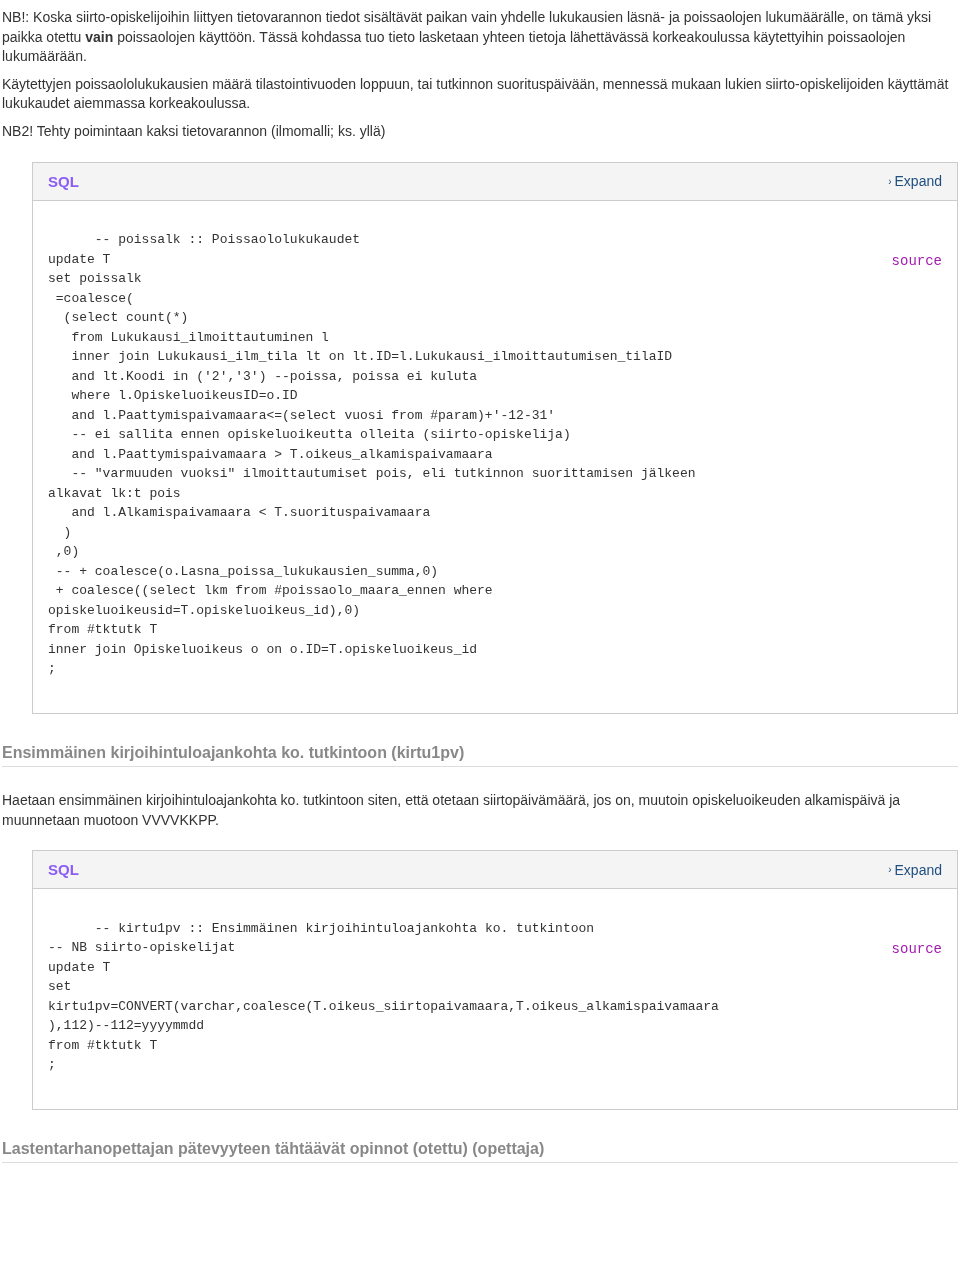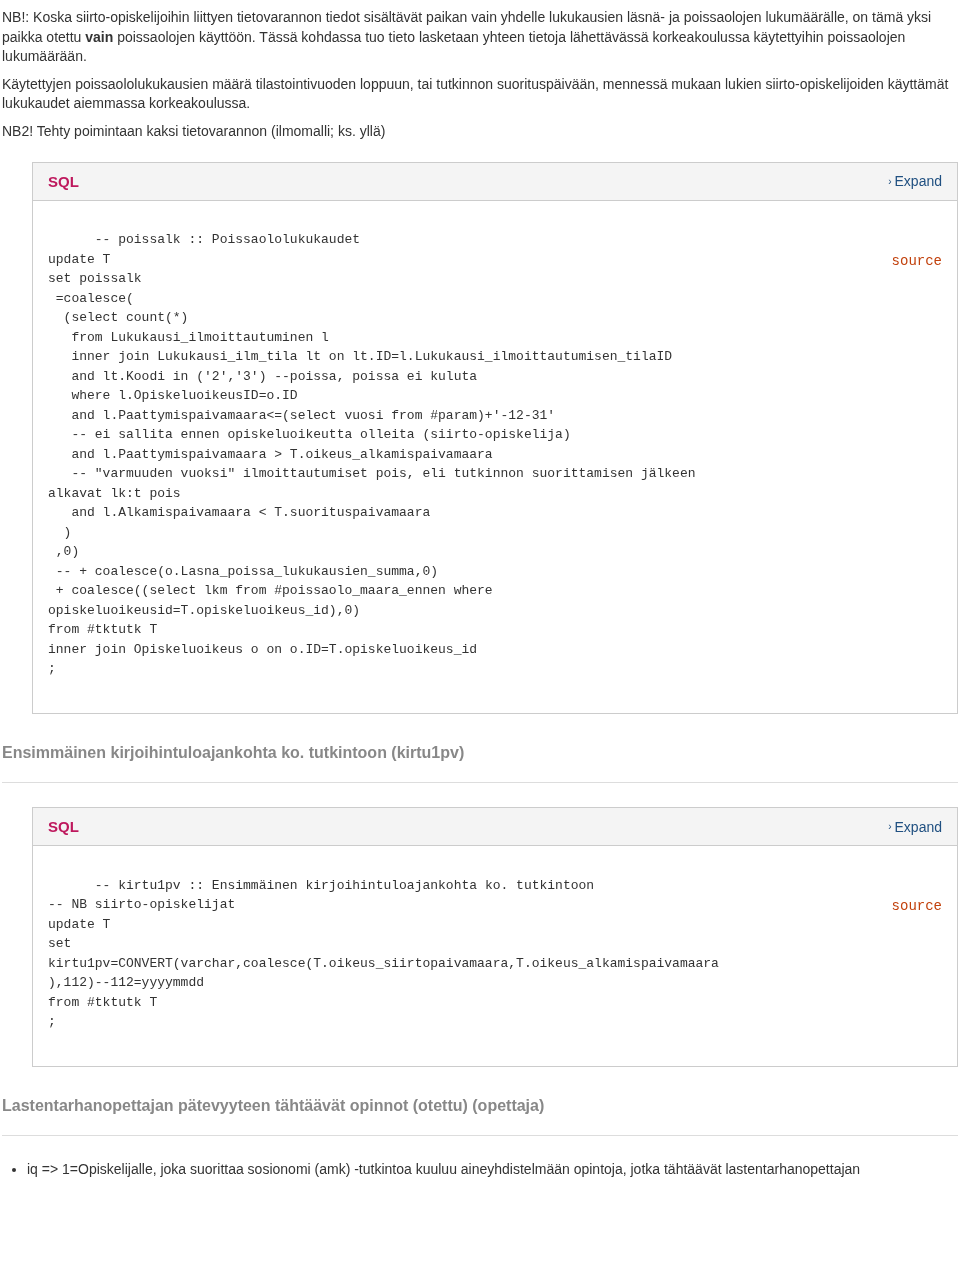--- a/index.html
+++ b/index.html
@@ -31,59 +31,59 @@
     border-bottom: 1px solid #ccc;
     padding: 10px 15px;
     display: flex;
     justify-content: space-between;
     align-items: center;
     position: relative;
   }
   .panel-title {
     font-weight: bold;
     font-size: 15px;
-    color: #be185d;
+    color: #8b5cf6;
   }
   .expand-link {
     color: #205081;
     font-size: 14px;
     cursor: pointer;
     display: flex;
     align-items: center;
     gap: 3px;
     position: relative;
   }
   .expand-chevron {
     font-size: 10px;
     color: #205081;
   }
   .source-label {
     position: absolute;
     right: 15px;
     top: 50px;
-    color: #c2410c;
+    color: #a21caf;
     font-size: 14px;
     text-align: center;
   }
   .panel-body {
     padding: 10px 15px 15px 15px;
     font-family: "Courier New", Courier, monospace;
     font-size: 13px;
     white-space: pre;
     color: #333;
     line-height: 1.5;
     position: relative;
     overflow-x: auto;
   }
   h2.section {
     font-size: 16px;
     font-weight: bold;
     color: #888;
     border-bottom: 1px solid #ddd;
-    padding-bottom: 20px;
+    padding-bottom: 4px;
     margin: 30px 0 24px 0;
   }
   ul.bullets {
     margin: 8px 0 0 25px;
     padding: 0;
   }
   ul.bullets li {
     margin-bottom: 6px;
     line-height: 1.4;
   }
@@ -130,20 +130,21 @@
  -- + coalesce(o.Lasna_poissa_lukukausien_summa,0)
  + coalesce((select lkm from #poissaolo_maara_ennen where
 opiskeluoikeusid=T.opiskeluoikeus_id),0)
 from #tktutk T
 inner join Opiskeluoikeus o on o.ID=T.opiskeluoikeus_id
 ;</span>
     </div>
   </div>
 
   <h2 class="section">Ensimmäinen kirjoihintuloajankohta ko. tutkintoon (kirtu1pv)</h2>
+  <p>Haetaan ensimmäinen kirjoihintuloajankohta ko. tutkintoon siten, että otetaan siirtopäivämäärä, jos on, muutoin opiskeluoikeuden alkamispäivä ja muunnetaan muotoon VVVVKKPP.</p>
 
   <div class="panel">
     <div class="panel-header">
       <span class="panel-title">SQL</span>
       <span class="expand-link">
         <span class="expand-chevron">›</span>
         <span>Expand</span>
       </span>
     </div>
     <div class="panel-body">
@@ -153,17 +154,14 @@
 set
 kirtu1pv=CONVERT(varchar,coalesce(T.oikeus_siirtopaivamaara,T.oikeus_alkamispaivamaara
 ),112)--112=yyyymmdd
 from #tktutk T
 ;</span>
     </div>
   </div>
 
   <h2 class="section">Lastentarhanopettajan pätevyyteen tähtäävät opinnot (otettu) (opettaja)</h2>
 
-  <ul class="bullets">
-    <li>iq =&gt; 1=Opiskelijalle, joka suorittaa sosionomi (amk) -tutkintoa kuuluu aineyhdistelmään opintoja, jotka tähtäävät lastentarhanopettajan</li>
-  </ul>
 
 </div>
 
 </body></html>

